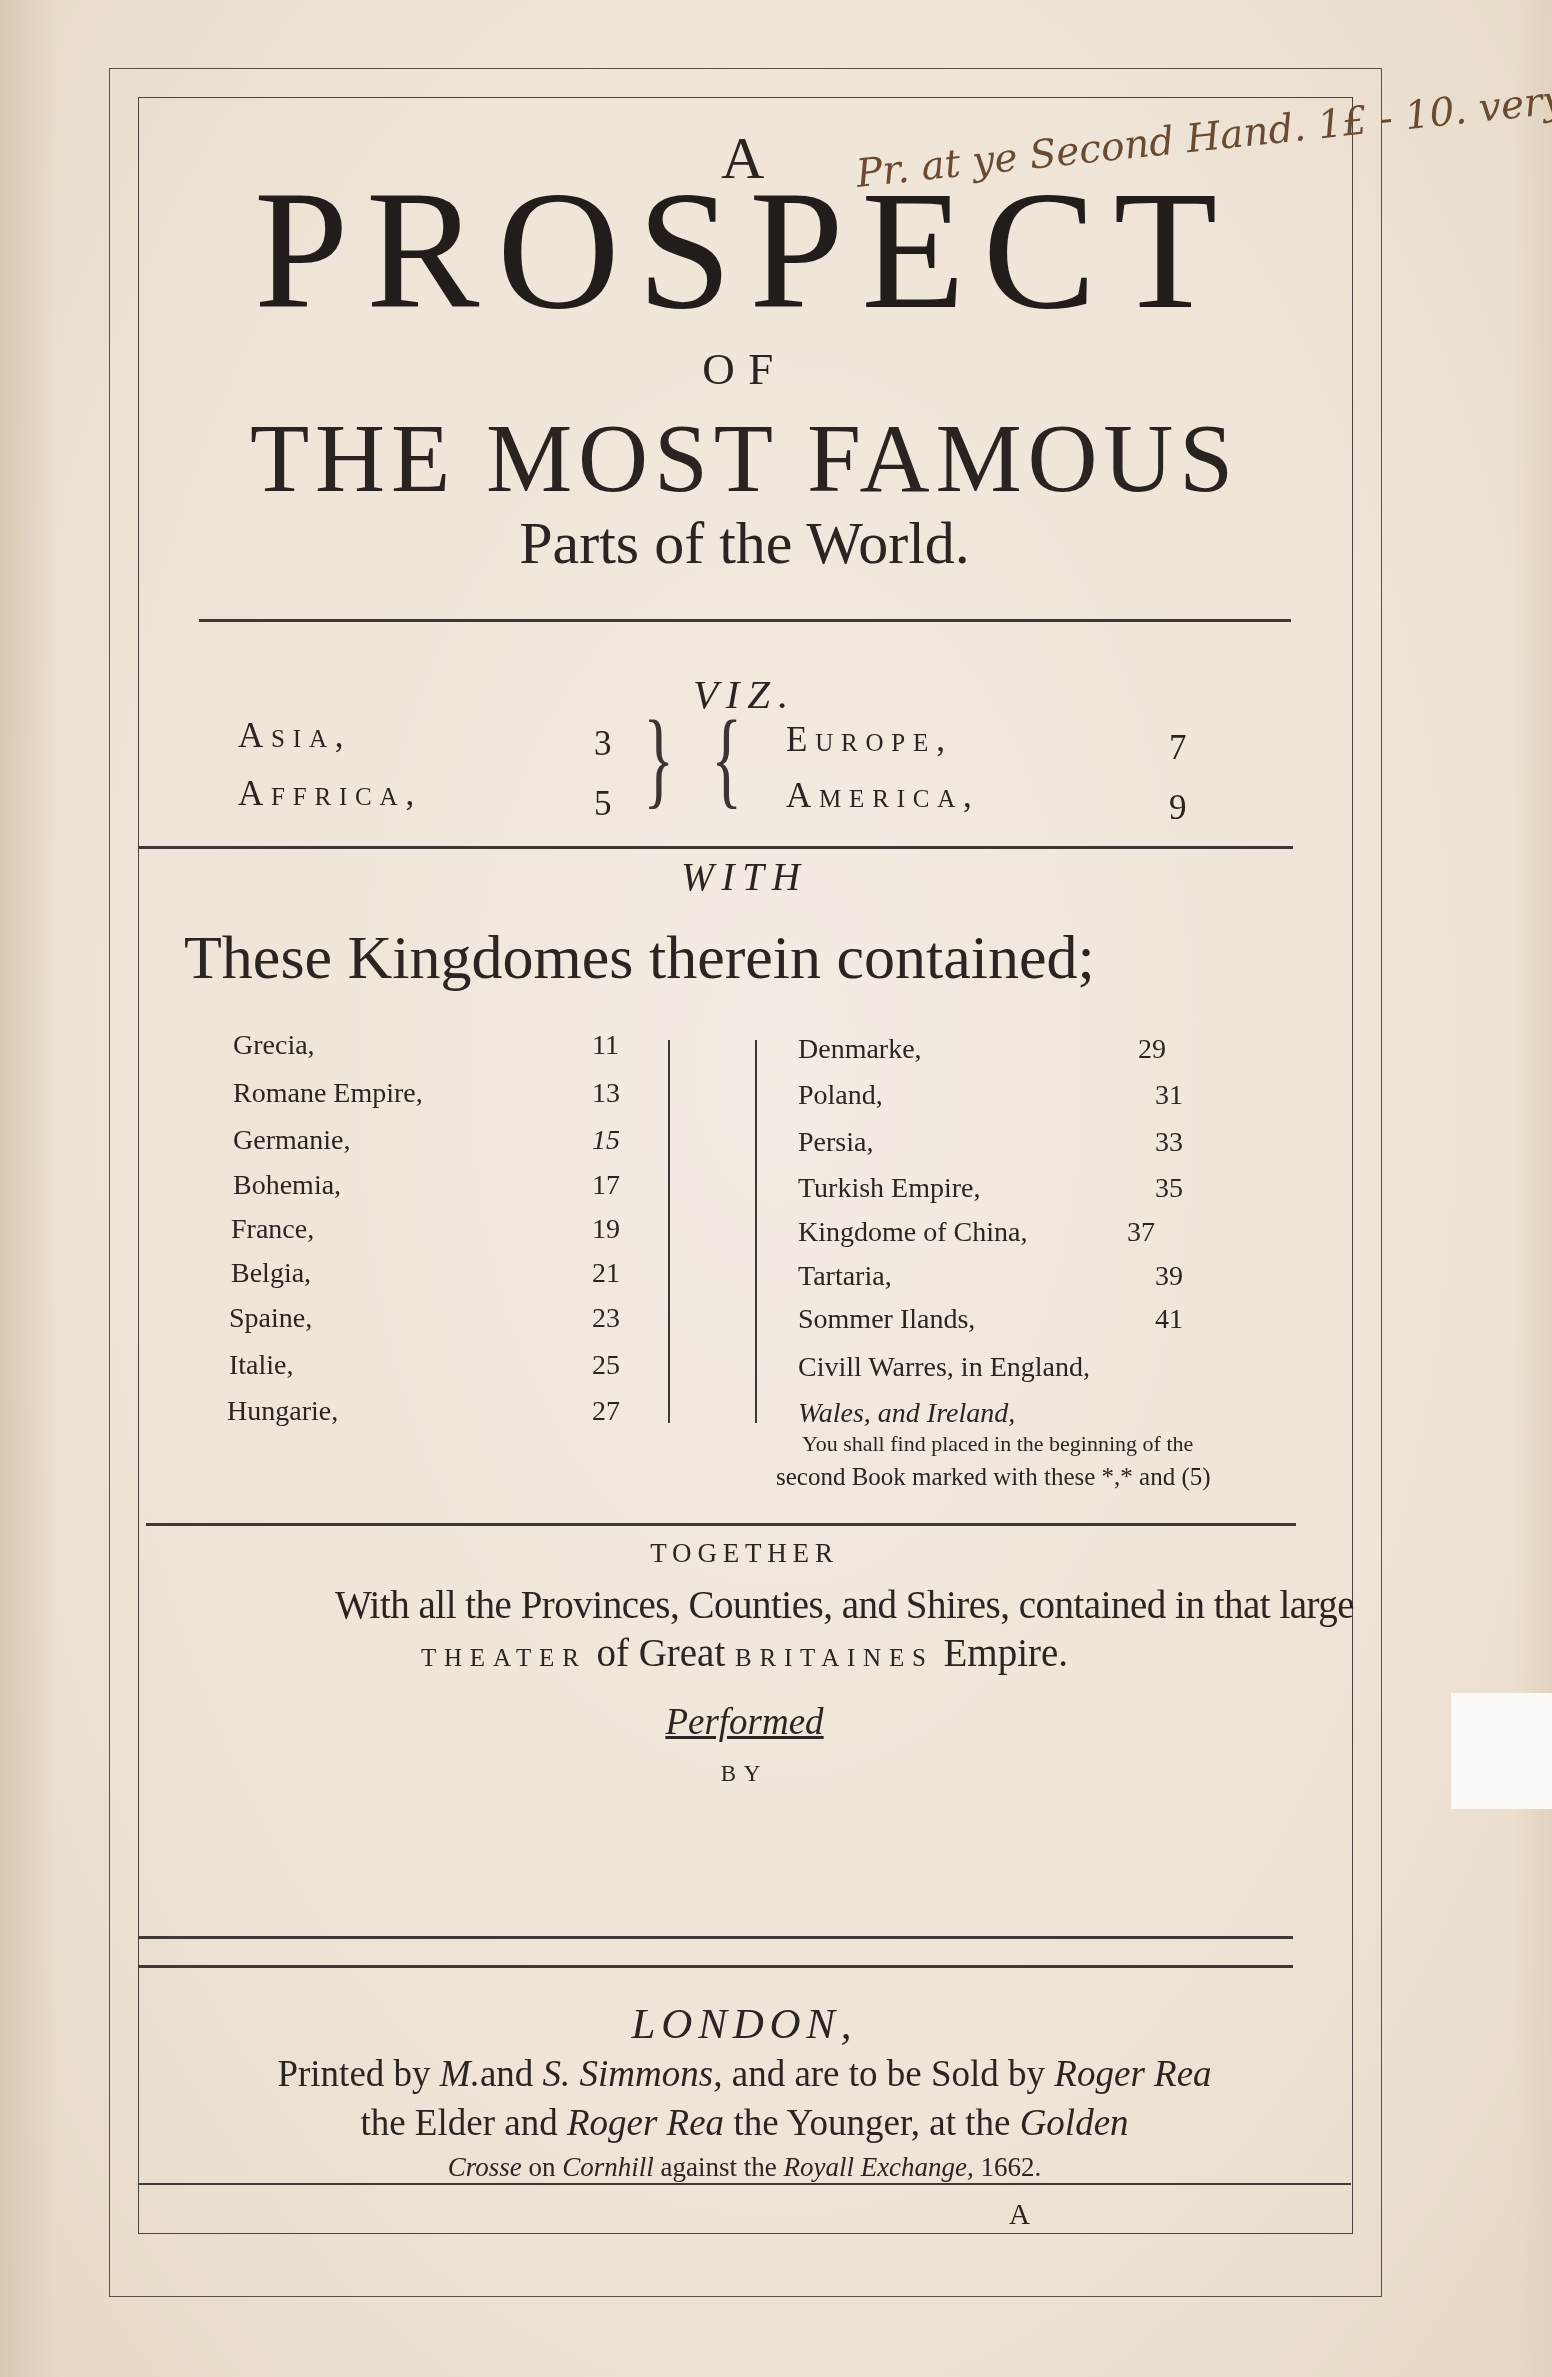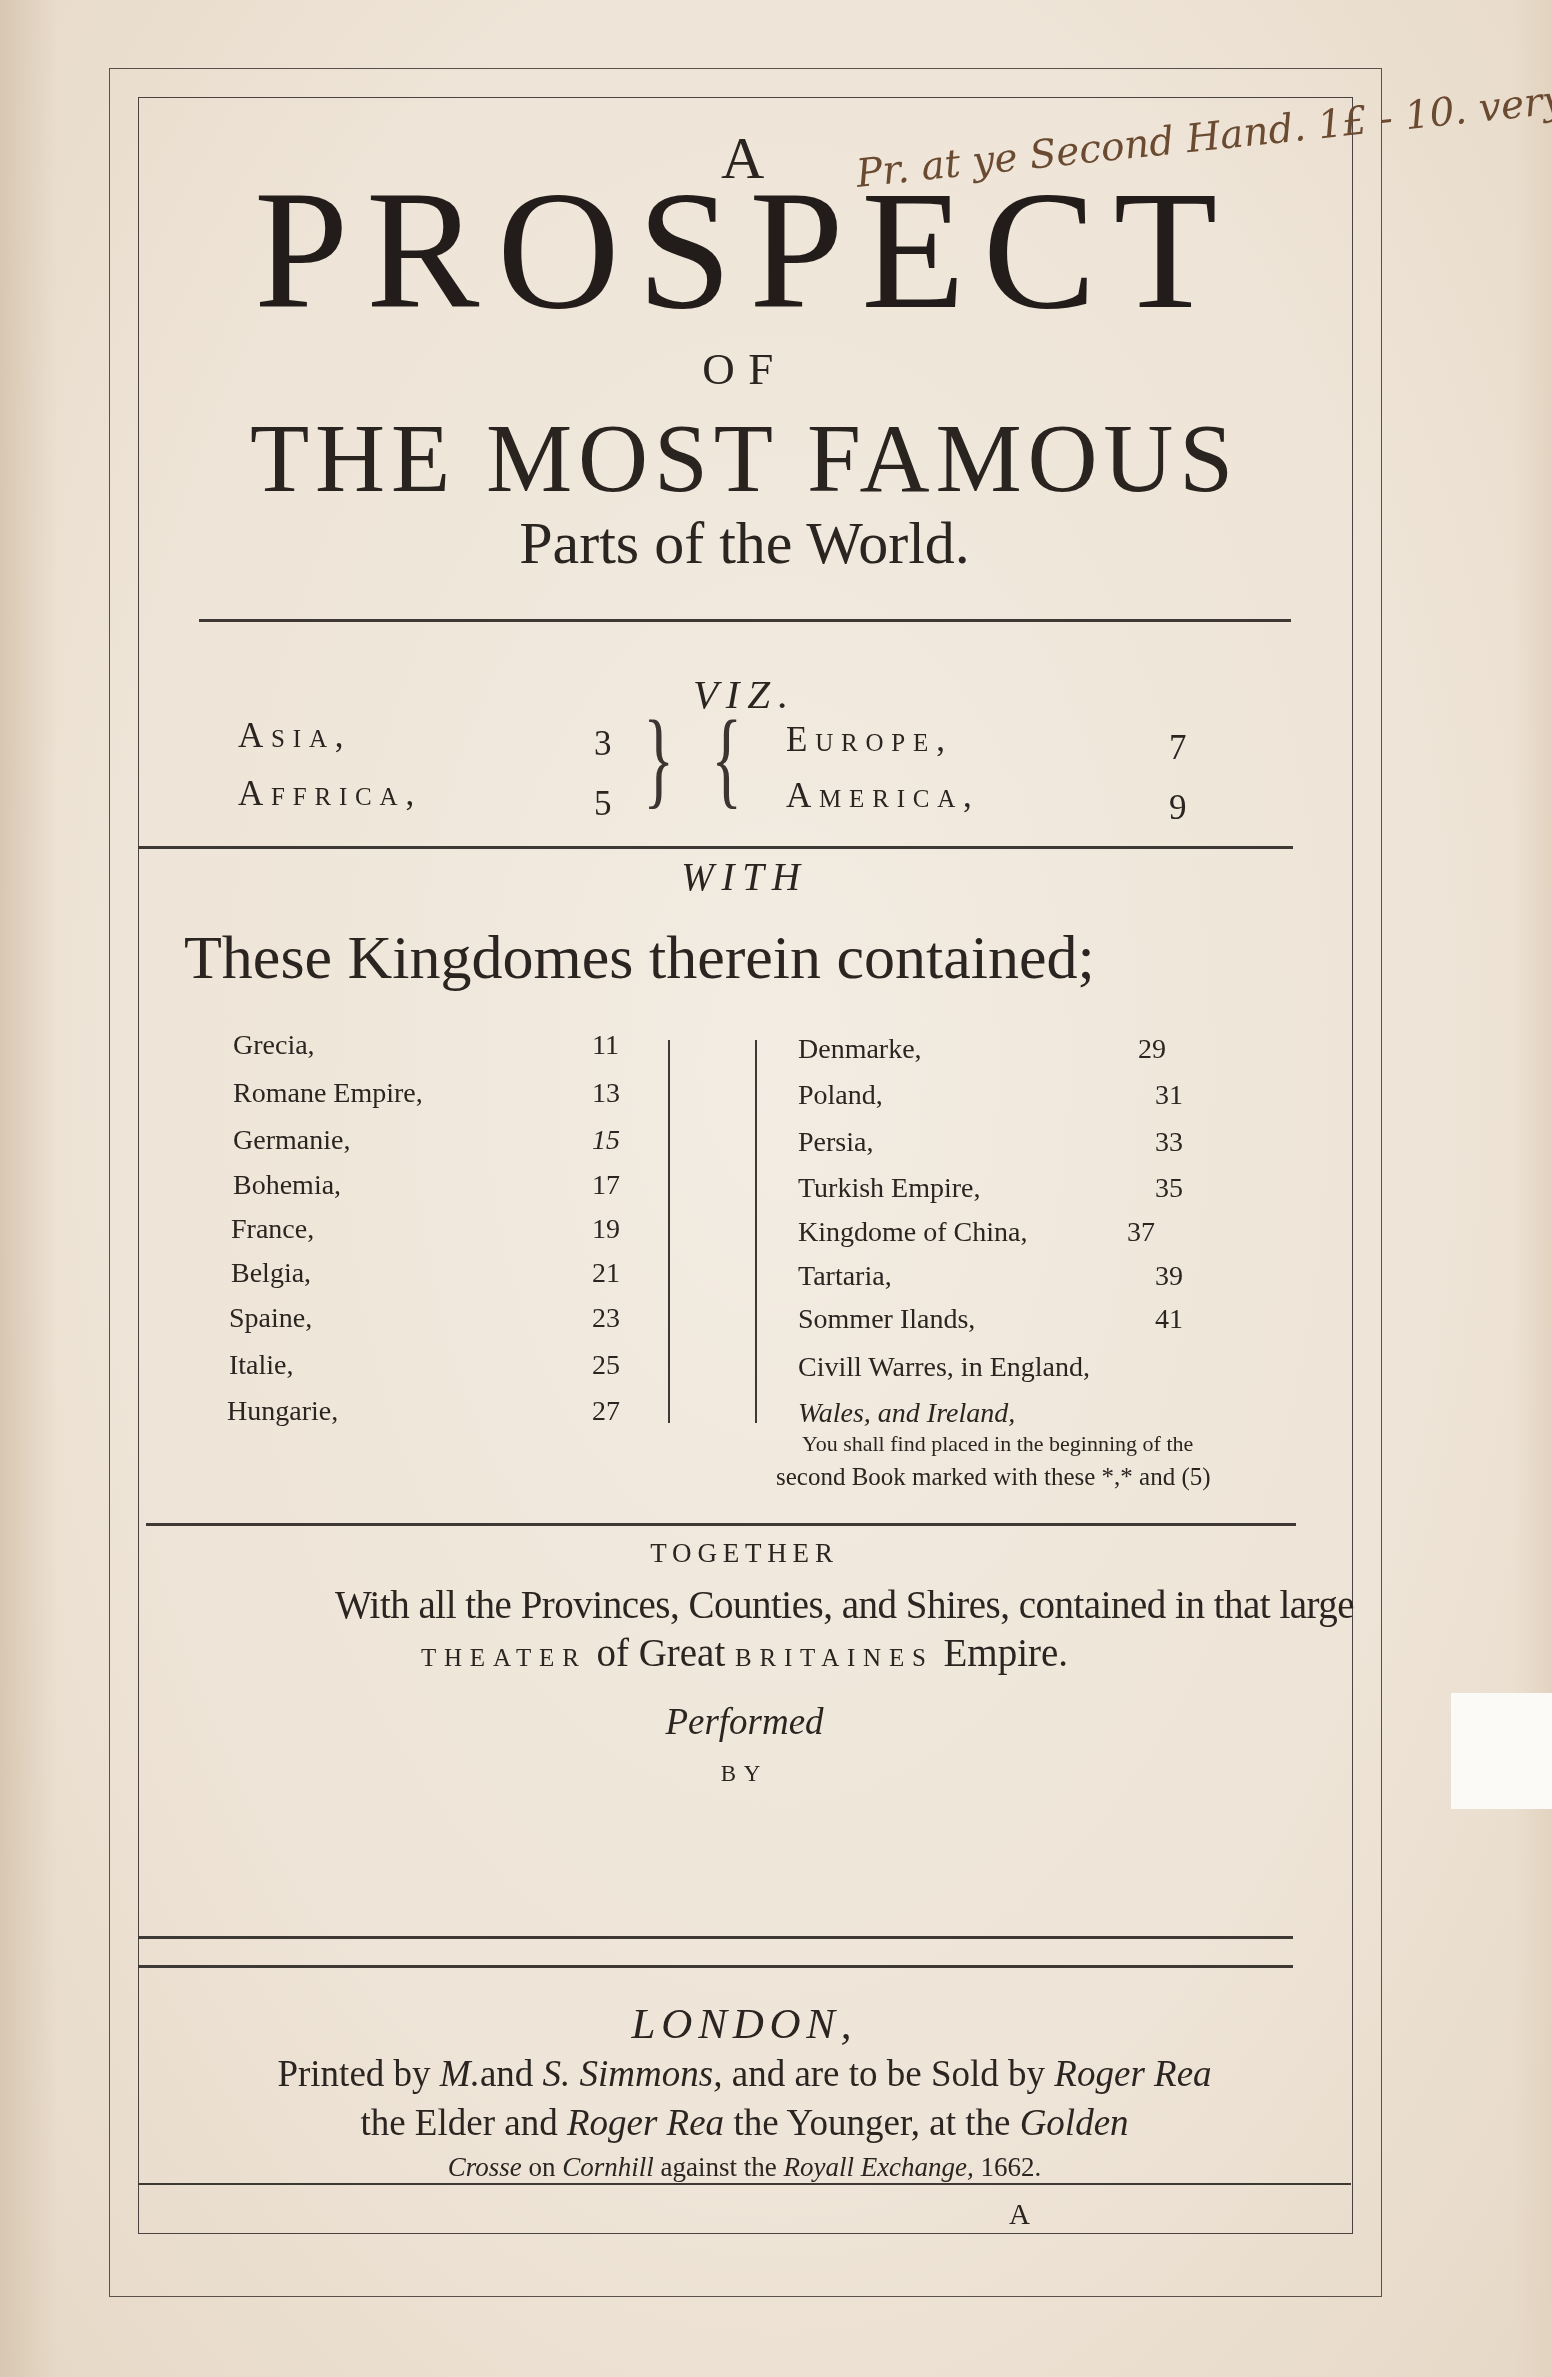--- a/index.html
+++ b/index.html
@@ -55,21 +55,21 @@
   .t-kingdomes { top: 922px; font-size: 62px; left: 184px; width: 1164px; text-align: left; }
   .krow { position: absolute; font-size: 28px; }
   .kname { position: absolute; white-space: nowrap; }
   .kpage { position: absolute; white-space: nowrap; }
   .vline { position: absolute; width: 1.9px; background: #3f3936; }
   .note { position: absolute; left: 802px; font-size: 22px; white-space: nowrap; }
   .t-together { top: 1538px; font-size: 27px; letter-spacing: 5.8px; }
   .t-withall { top: 1582px; left: 138px; font-size: 39px; width: 1413px; text-align: center; white-space: nowrap; letter-spacing: -0.5px; }
   .t-theater { top: 1630px; font-size: 39px; }
   .sc { font-size: 25px; letter-spacing: 7.8px; }
-  .t-performed { top: 1700px; font-size: 37px; font-style: italic; }
+  .t-performed { top: 1700px; font-size: 37px; font-style: italic; text-decoration: underline; }
   .t-by { top: 1761px; font-size: 23px; letter-spacing: 7.8px; }
   .t-speed { top: 1815px; font-size: 72px; font-weight: bold; }
   .t-london { top: 1999px; font-size: 43px; font-style: italic; letter-spacing: 5.8px; }
   .t-printed { top: 2052px; font-size: 37px; white-space: nowrap; }
   .t-elder { top: 2101px; font-size: 37px; white-space: nowrap; }
   .t-crosse { top: 2152px; font-size: 27px; white-space: nowrap; }
   .t-sig { top: 2198px; left: 1009px; font-size: 29px; position: absolute; }
   i { font-style: italic; }
 </style>
 </head>

